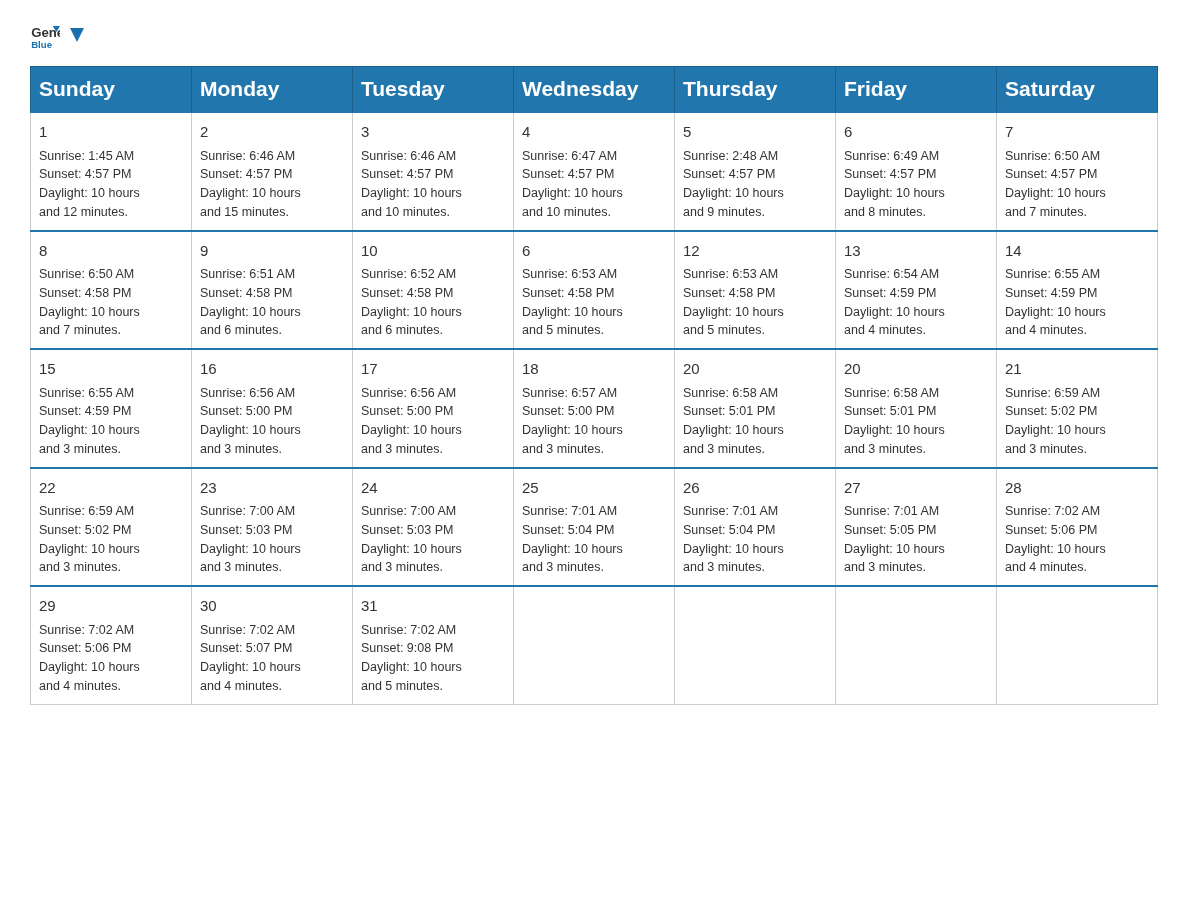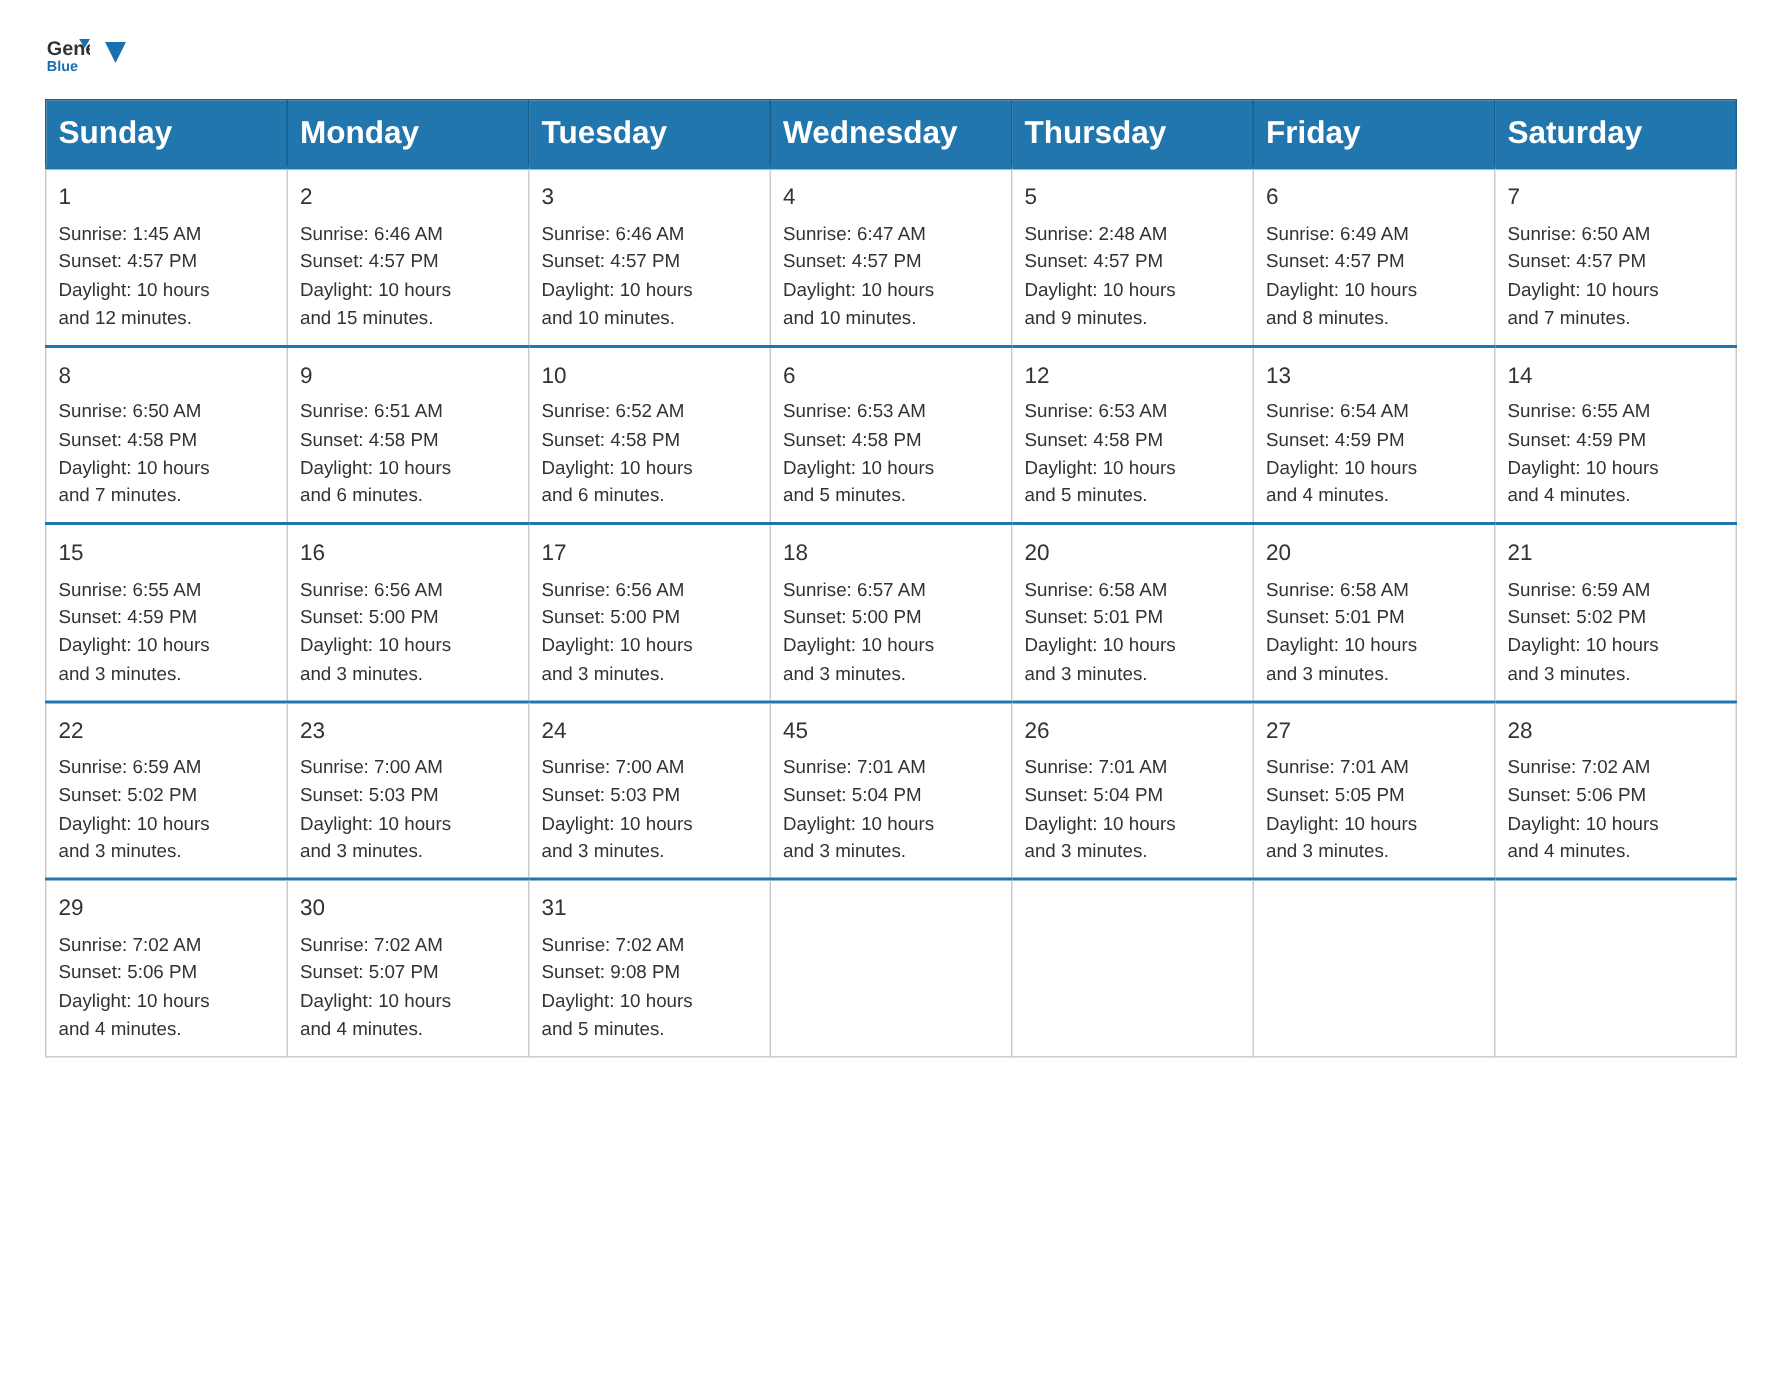--- a/index.html
+++ b/index.html
@@ -299,21 +299,21 @@
           <span>and 3 minutes.</span>
         </td>
         <td>
           <span class="day-num">24</span>
           <span>Sunrise: 7:00 AM</span><br>
           <span>Sunset: 5:03 PM</span><br>
           <span>Daylight: 10 hours</span><br>
           <span>and 3 minutes.</span>
         </td>
         <td>
-          <span class="day-num">45</span>
+          <span class="day-num">25</span>
           <span>Sunrise: 7:01 AM</span><br>
           <span>Sunset: 5:04 PM</span><br>
           <span>Daylight: 10 hours</span><br>
           <span>and 3 minutes.</span>
         </td>
         <td>
           <span class="day-num">26</span>
           <span>Sunrise: 7:01 AM</span><br>
           <span>Sunset: 5:04 PM</span><br>
           <span>Daylight: 10 hours</span><br>

